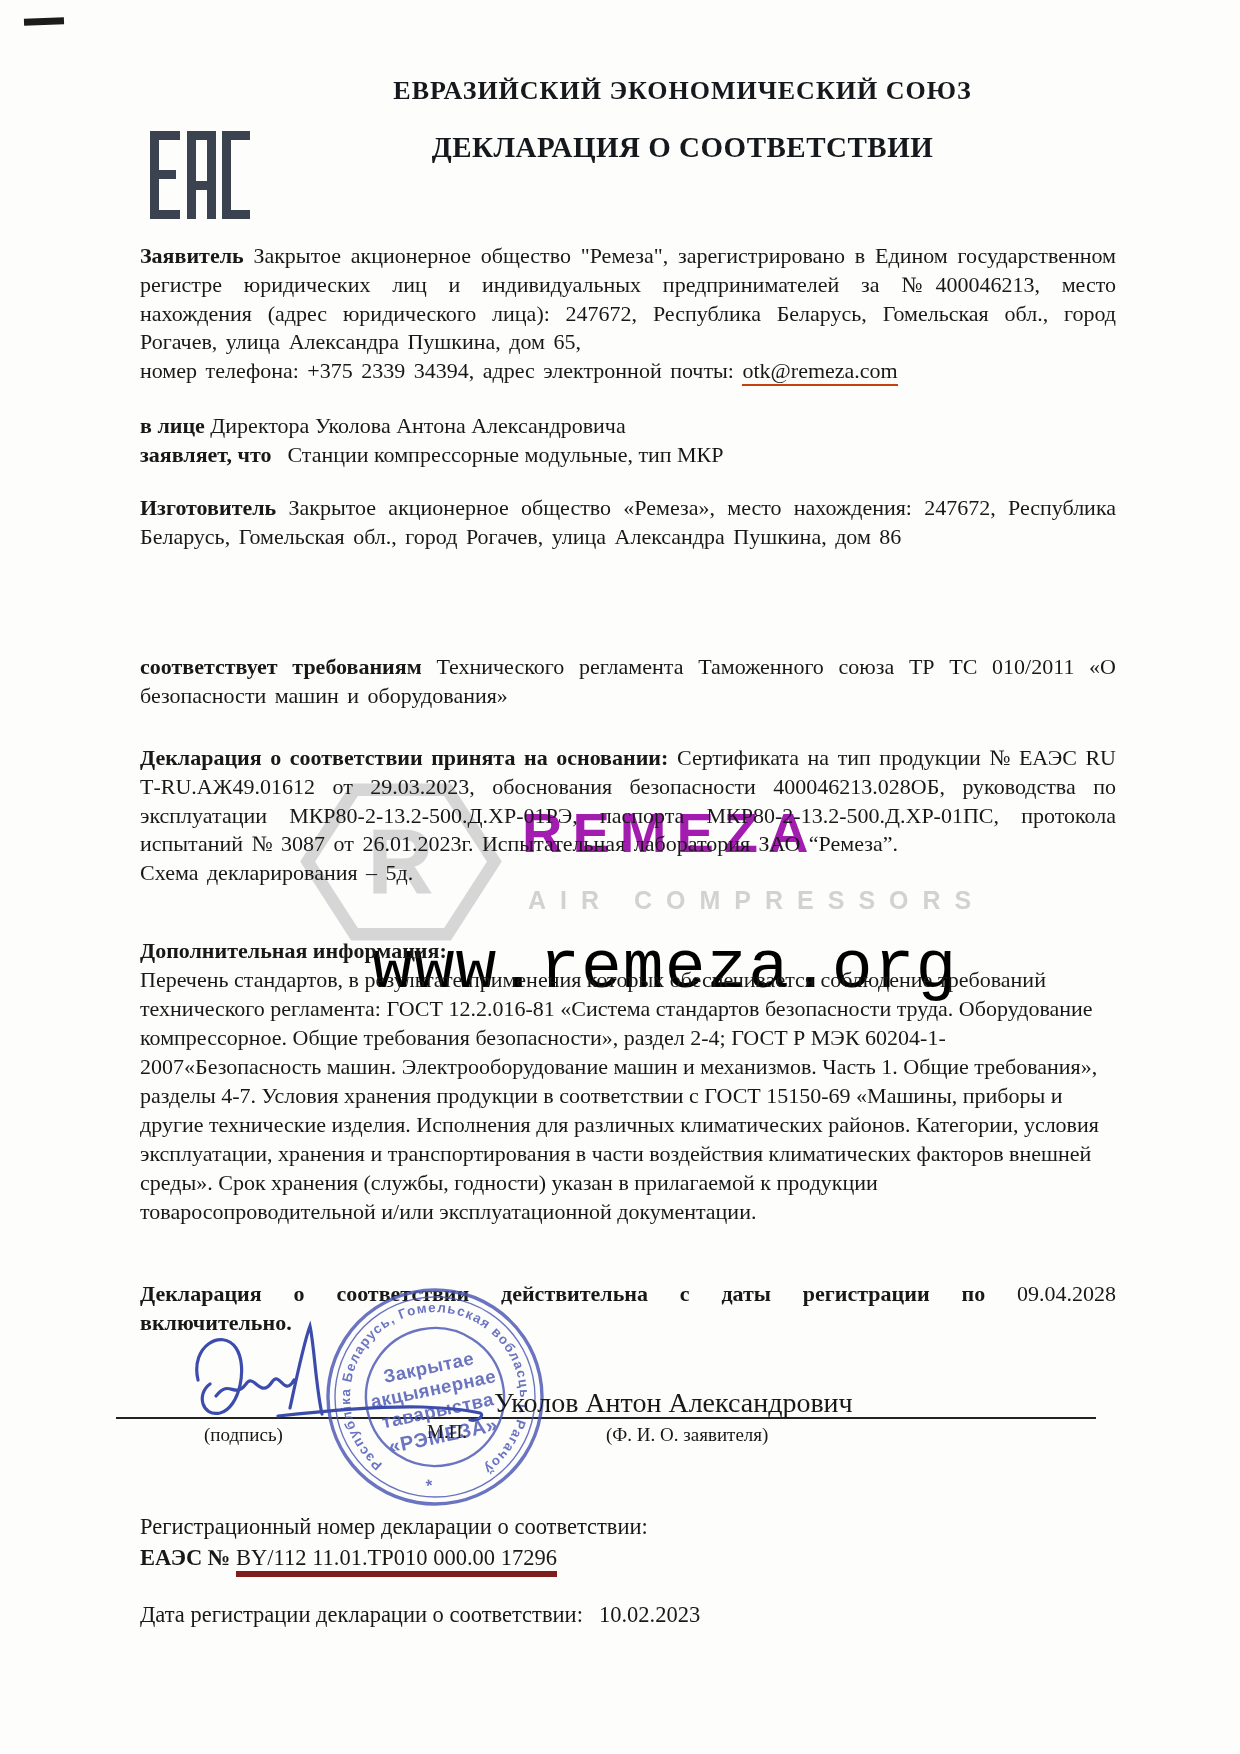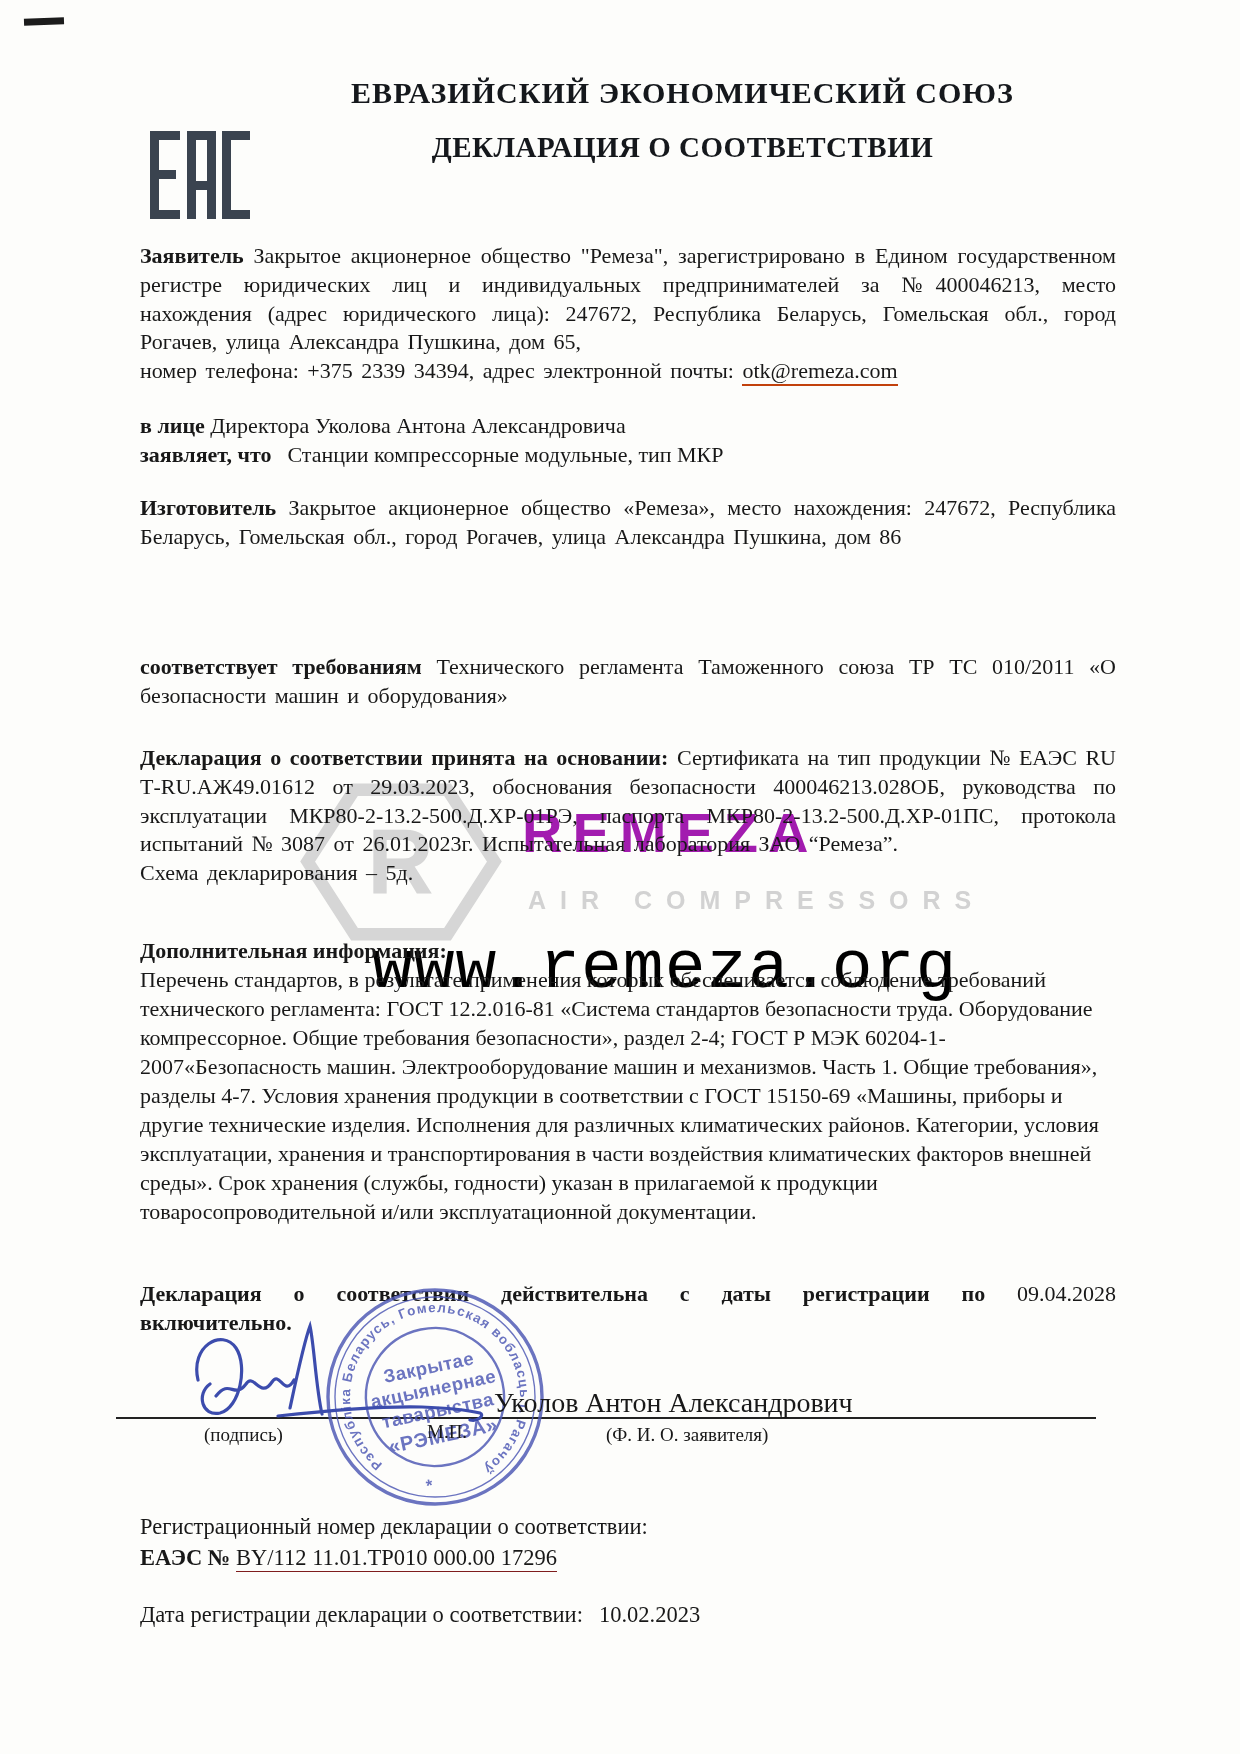--- a/index.html
+++ b/index.html
@@ -8,21 +8,21 @@
     position:relative; width:1240px; height:1754px;
     background:#fdfdfb; overflow:hidden;
     font-family:"Liberation Serif", serif; color:#181818;
   }
   
   .scan-mark { position:absolute; left:24px; top:18px; width:40px; height:7px;
     background:#1c1c1c; transform:rotate(-2deg); }
   
   .title { position:absolute; left:130px; width:1105px; text-align:center;
     font-weight:bold; color:#15181c; }
-  .title1 { top:76px;  font-size:30px; letter-spacing:1px; }
+  .title1 { top:76px;  font-size:26px; letter-spacing:1px; }
   .title2 { top:131px; font-size:29px; letter-spacing:0.5px; }
   
   .eac-mark { position:absolute; left:150px; top:131px; width:100px; height:88px; }
   
   .block { position:absolute; left:140px; width:976px;
     font-size:22px; line-height:28.8px; z-index:2; }
   .just  { text-align:justify; word-spacing:3px; }
   .lh29  { line-height:29px; }
   .b     { font-weight:bold; }
   .gap   { display:inline-block; width:16px; }
@@ -58,21 +58,21 @@
     z-index:4; }
   .sig-name { position:absolute; left:494px; top:1387px; font-size:28px; z-index:4; }
   .sig-line { position:absolute; left:116px; top:1417px; width:980px; height:2px;
     background:#222; z-index:2; }
   .caption { position:absolute; font-size:19px; z-index:4; }
   .cap-sign { left:204px; top:1424px; }
   .cap-mp   { left:427px; top:1421px; }
   .cap-fio  { left:606px; top:1424px; }
   
   .foot { position:absolute; left:140px; font-size:22.5px; z-index:2; }
-  .uline2 { border-bottom:1px solid #7f1d1d; padding-bottom:1px; }
+  .uline2 { border-bottom:6px solid #7f1d1d; padding-bottom:1px; }
   .datesp { margin-left:16px; }
 </style>
 </head>
 <body>
 
 <div class="page">
 
   <div class="scan-mark"></div>
 
   <div class="watermark">

